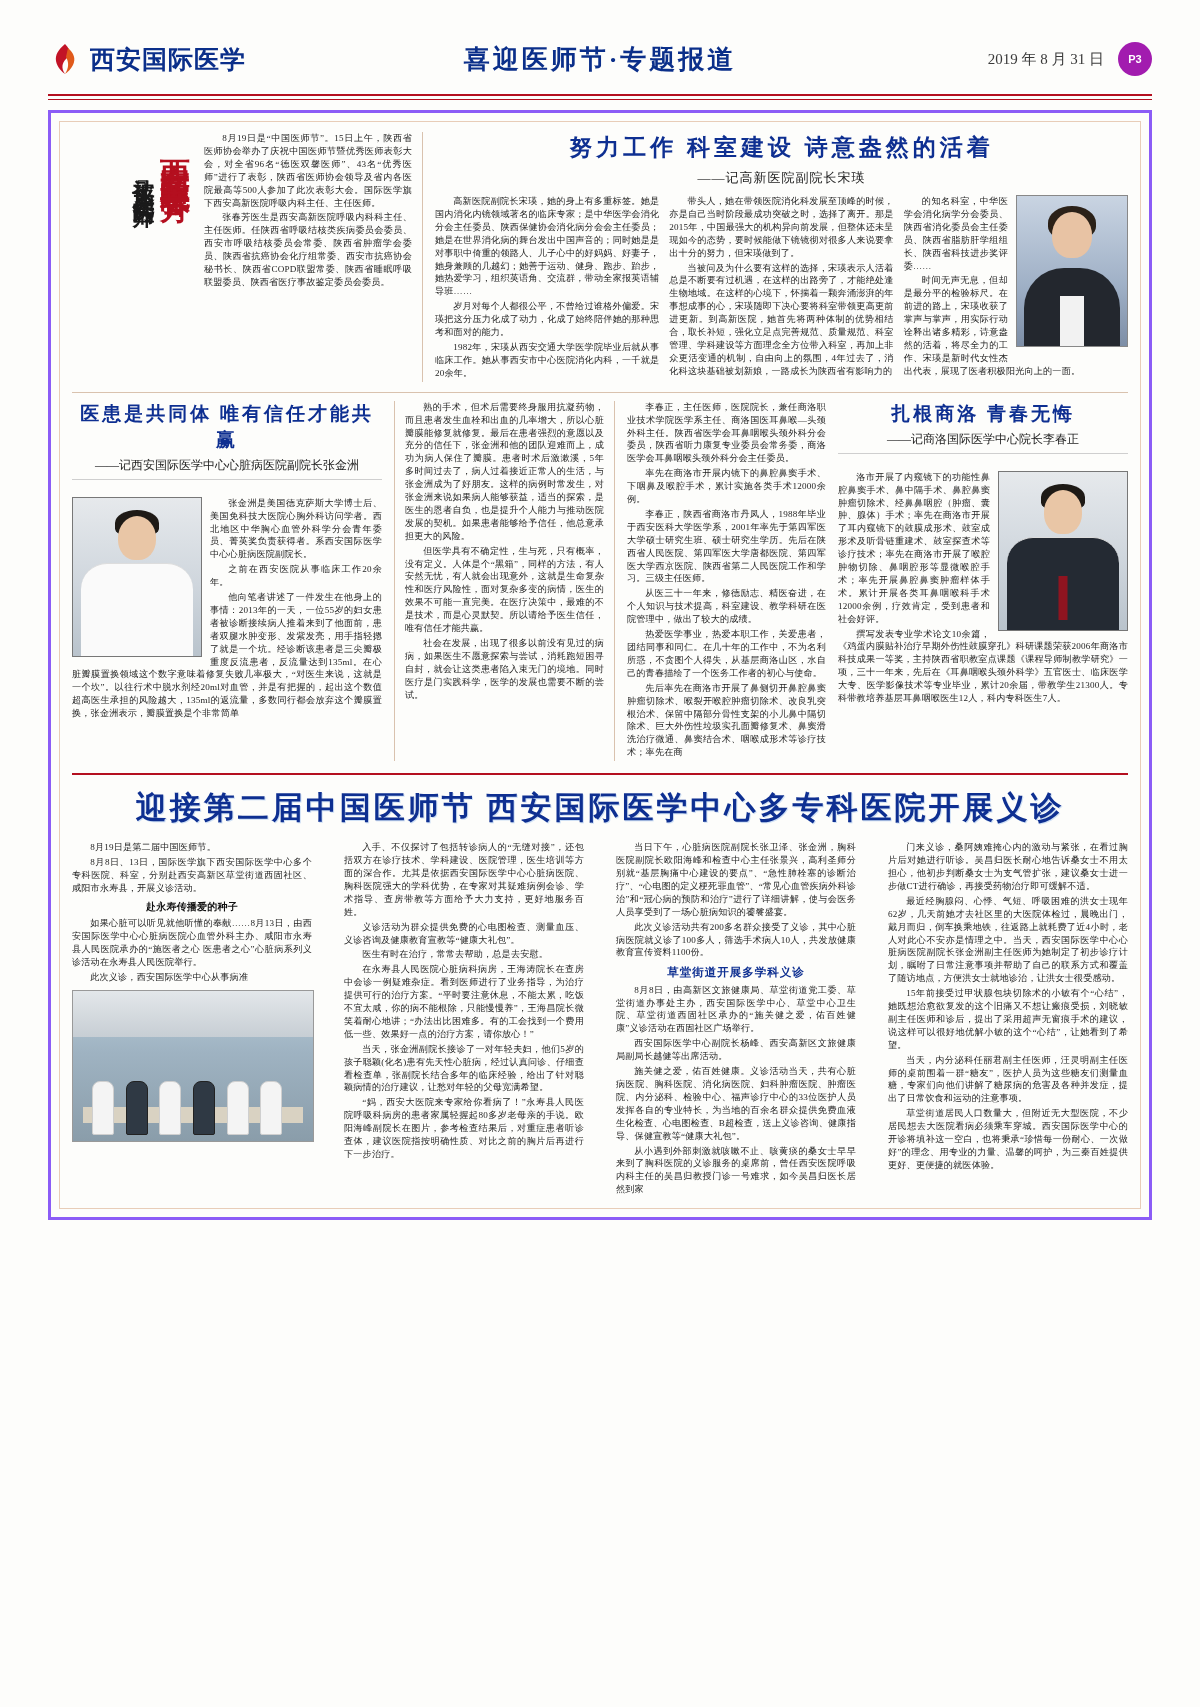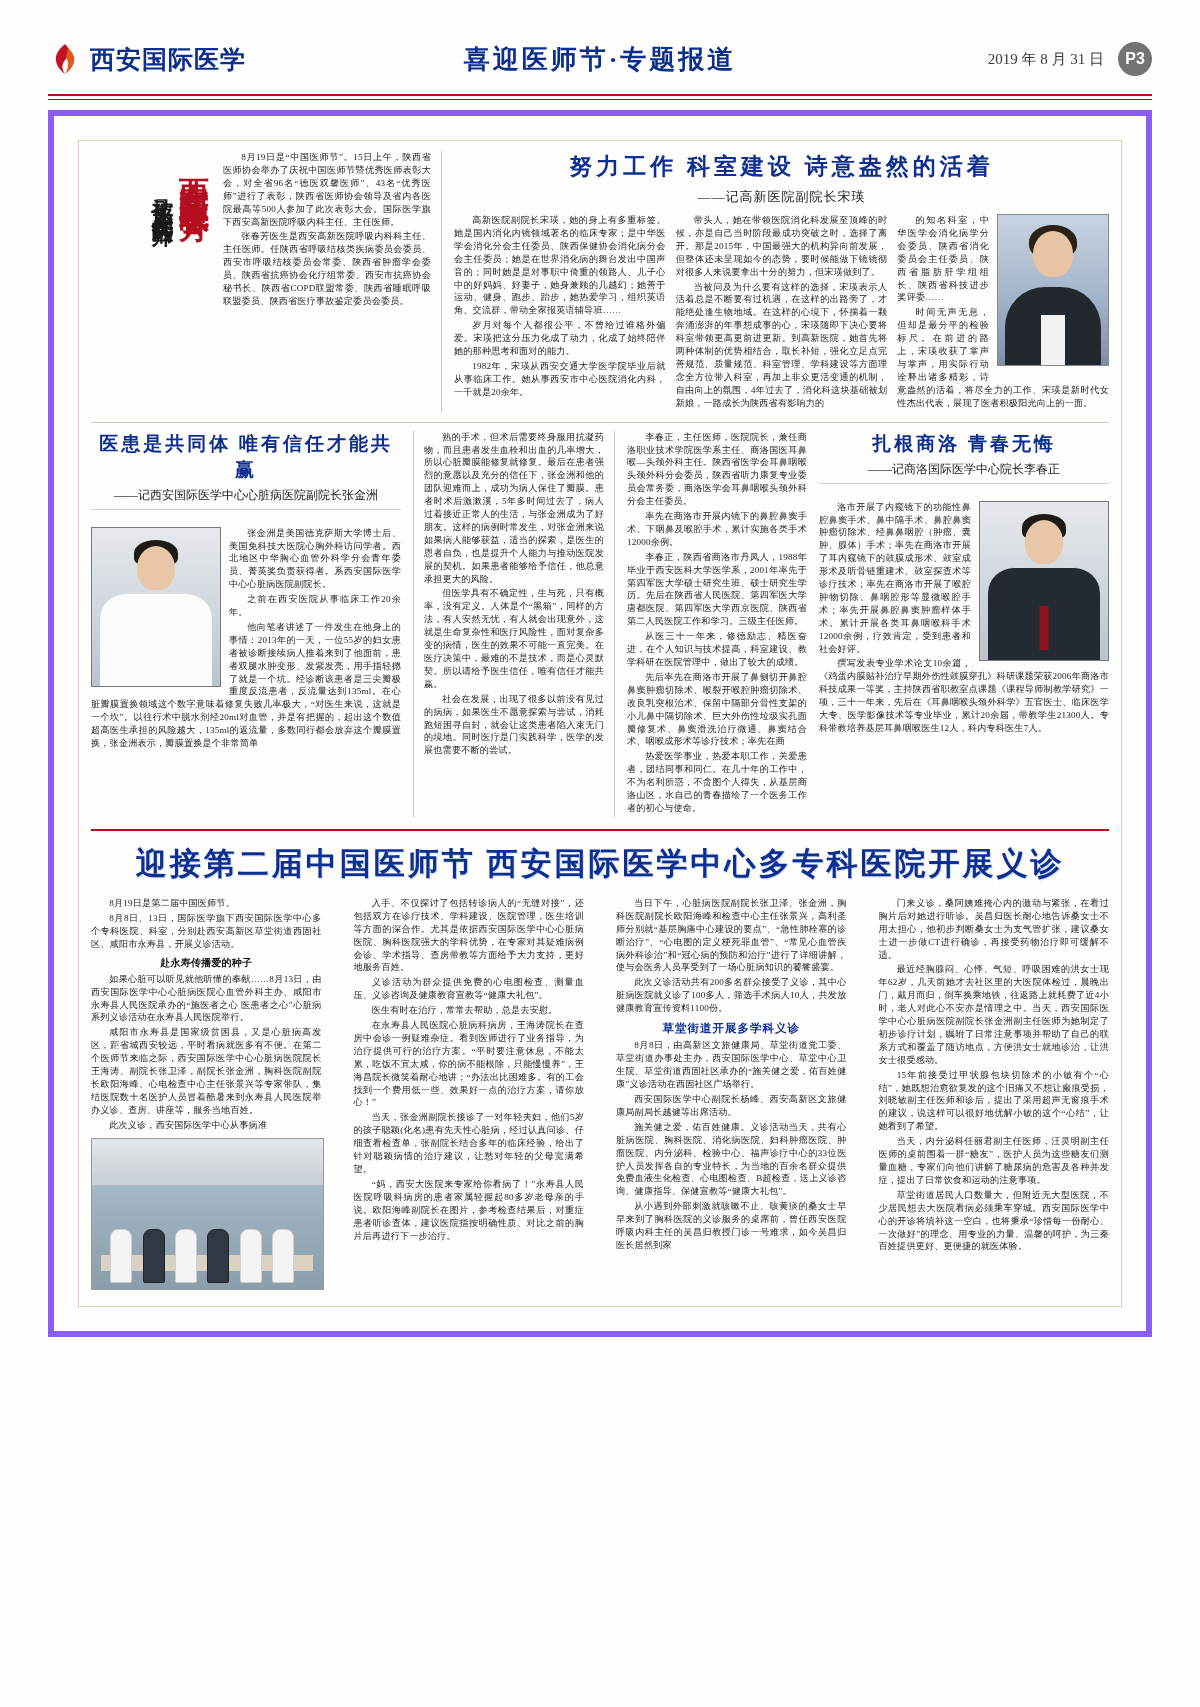--- a/index.html
+++ b/index.html
@@ -43,36 +43,36 @@
     letter-spacing:3px;
     font-family:"Liberation Serif",serif;
   }
   .masthead-right{
     width:260px;text-align:right;
     display:flex;align-items:center;justify-content:flex-end;gap:14px;
     font-size:15px;color:#3a3a3a;
   }
   .page-badge{
     width:34px;height:34px;border-radius:50%;
-    background:#737373;color:#fff;
+    background:#a21caf;color:#fff;
     display:flex;align-items:center;justify-content:center;
-    font-size:16px;font-weight:bold;
+    font-size:11px;font-weight:bold;
     font-family:"Liberation Sans",sans-serif;
   }
   .rule{
     margin:4px 48px 0 48px;
     border-top:2px solid #b40f1f;
     border-bottom:1px solid #b40f1f;
     height:3px;
   }
   
   .frame{
     margin:10px 48px 0 48px;
-    border:6px solid #8b5cf6;
-    padding:24px;
+    border:3px solid #8b5cf6;
+    padding:8px;
   }
   .frame-inner{
     border:1px solid #e8cdb8;
     padding:10px 12px;
   }
   
   .col-text{
     font-size:9.1px;
     line-height:1.42;
     text-align:justify;
@@ -324,22 +324,22 @@
           <p>社会在发展，出现了很多以前没有见过的病病，如果医生不愿意探索与尝试，消耗跑短困寻自封，就会让这类患者陷入束无门的境地。同时医疗是门实践科学，医学的发展也需要不断的尝试。</p>
         </div>
       </div>
 
       <div class="mid-center" style="border:none;padding:0">
         <div class="col-text">
           <p>李春正，主任医师，医院院长，兼任商洛职业技术学院医学系主任、商洛国医耳鼻喉—头颈外科主任。陕西省医学会耳鼻咽喉头颈外科分会委员，陕西省听力康复专业委员会常务委，商洛医学会耳鼻咽喉头颈外科分会主任委员。</p>
           <p>率先在商洛市开展内镜下的鼻腔鼻窦手术、下咽鼻及喉腔手术，累计实施各类手术12000余例。</p>
           <p>李春正，陕西省商洛市丹凤人，1988年毕业于西安医科大学医学系，2001年率先于第四军医大学硕士研究生班、硕士研究生学历。先后在陕西省人民医院、第四军医大学唐都医院、第四军医大学西京医院、陕西省第二人民医院工作和学习。三级主任医师。</p>
           <p>从医三十一年来，修德励志、精医奋进，在个人知识与技术提高，科室建设、教学科研在医院管理中，做出了较大的成绩。</p>
+          <p>热爱医学事业，热爱本职工作，关爱患者，团结同事和同仁。在几十年的工作中，不为名利所惑，不贪图个人得失，从基层商洛山区，水自己的青春描绘了一个医务工作者的初心与使命。</p>
           <p>先后率先在商洛市开展了鼻侧切开鼻腔鼻窦肿瘤切除术、喉裂开喉腔肿瘤切除术、改良乳突根治术、保留中隔部分骨性支架的小儿鼻中隔切除术、巨大外伤性垃圾实孔面瓣修复术、鼻窦滑洗治疗微通、鼻窦结合术、咽喉成形术等诊疗技术；率先在商</p>
-          <p>热爱医学事业，热爱本职工作，关爱患者，团结同事和同仁。在几十年的工作中，不为名利所惑，不贪图个人得失，从基层商洛山区，水自己的青春描绘了一个医务工作者的初心与使命。</p>
         </div>
       </div>
 
       <div class="mid-side" style="width:290px">
         <div class="mid-head">扎根商洛 青春无悔</div>
         <div class="mid-sub">——记商洛国际医学中心院长李春正</div>
         <div class="col-text">
           <div class="photo-doc right suit">
             <div class="hair"></div>
                 <div class="head"></div>
@@ -354,21 +354,20 @@
 
     <div class="bottom-wrap">
       <div class="bottom-head">迎接第二届中国医师节 西安国际医学中心多专科医院开展义诊</div>
       <div class="bottom-cols">
 
         <div class="bcol col-text">
           <p>8月19日是第二届中国医师节。</p>
           <p>8月8日、13日，国际医学旗下西安国际医学中心多个专科医院、科室，分别赴西安高新区草堂街道西固社区、咸阳市永寿县，开展义诊活动。</p>
           <div class="bsub">赴永寿传播爱的种子</div>
           <p>如果心脏可以听见就他听懂的奉献……8月13日，由西安国际医学中心心脏病医院心血管外科主办、咸阳市永寿县人民医院承办的“施医者之心 医患者之心”心脏病系列义诊活动在永寿县人民医院举行。</p>
-          <p>咸阳市永寿县是国家级贫困县，又是心脏病高发区，距省城西安较远，平时看病就医多有不便。在第二个医师节来临之际，西安国际医学中心心脏病医院院长王海涛、副院长张卫泽，副院长张金洲，胸科医院副院长欧阳海峰、心电检查中心主任张景兴等专家带队，集结医院数十名医护人员冒着酷暑来到永寿县人民医院举办义诊、查房、讲座等，服务当地百姓。</p>
           <p>此次义诊，西安国际医学中心从事病准</p>
           <div class="bphoto">
             <div class="tent"></div>
             <div class="tbl"></div>
             <div class="pp" style="left:8%"></div>
             <div class="pp dark" style="left:22%"></div>
             <div class="pp" style="left:36%"></div>
             <div class="pp dark" style="left:50%"></div>
             <div class="pp" style="left:64%"></div>
             <div class="pp" style="left:78%"></div>

